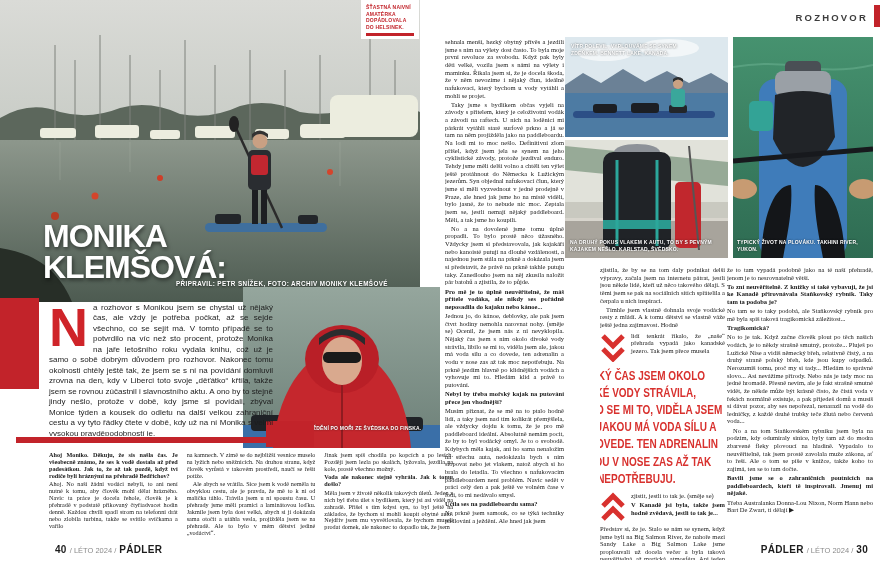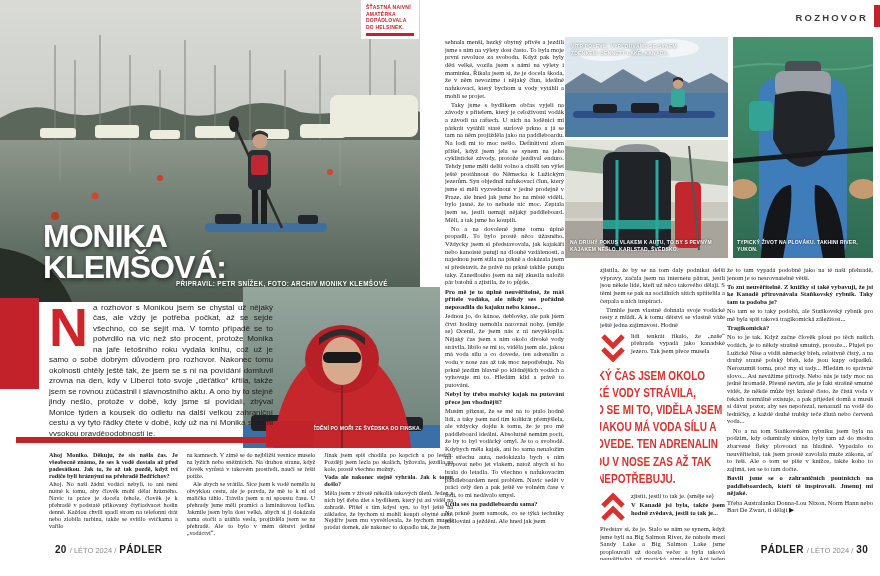--- a/index.html
+++ b/index.html
@@ -192,21 +192,21 @@
         <p class="a ind">Ale abych se vrátila. Sice jsem k vodě neměla tu obvyklou cestu, ale je pravda, že mě to k ní od malička táhlo. Trávila jsem u ní spoustu času. U přehrady jsme měli pramici a laminátovou loďku. Jakmile jsem byla dost velká, abych si ji dokázala sama otočit a utáhla vesla, projížděla jsem se na přehradě. Ale to bylo v mém dětství jediné „vodáctví“.</p>
       </div>
       <div class="qcol">
         <p class="a">Jinak jsem spíš chodila po kopcích a po lesích. Později jsem lezla po skalách, lyžovala, jezdila na kole, prostě všechno možný.</p>
         <p class="q">Voda ale nakonec stejně vyhrála. Jak k tomu došlo?</p>
         <p class="a">Měla jsem v životě několik takových úletů. Jeden z nich byl třeba úlet s bydlíkem, který jsi asi viděl na zahradě. Přišel s tím kdysi syn, to byl ještě na základce, že bychom si mohli koupit obytné auto. Nejdřív jsem mu vysvětlovala, že bychom museli prodat domek, ale nakonec to dopadlo tak, že jsem</p>
       </div>
     </div>
 
     <div class="folio folio-left">
-      <b>20</b><span class="sep">/ LÉTO 2024 /</span><b>PÁDLER</b>
+      <b>40</b><span class="sep">/ LÉTO 2024 /</span><b>PÁDLER</b>
     </div>
   </section>
 
   <section>
 
     <div class="abs kicker">ROZHOVOR</div>
     <div class="abs edge-mark"></div>
 
     <div class="rcol rcol1">
       <p class="a">sehnala menší, hezký obytný přívěs a jezdili jsme s ním na výlety dost často. To byla moje první revoluce za svobodu. Když pak byly děti velké, vozila jsem s námi na výlety i maminku. Říkala jsem si, že je docela škoda, že v něm nevozíme i nějaký člun, ideálně nafukovací, který bychom u vody vytáhli a mohli se projet.</p>

